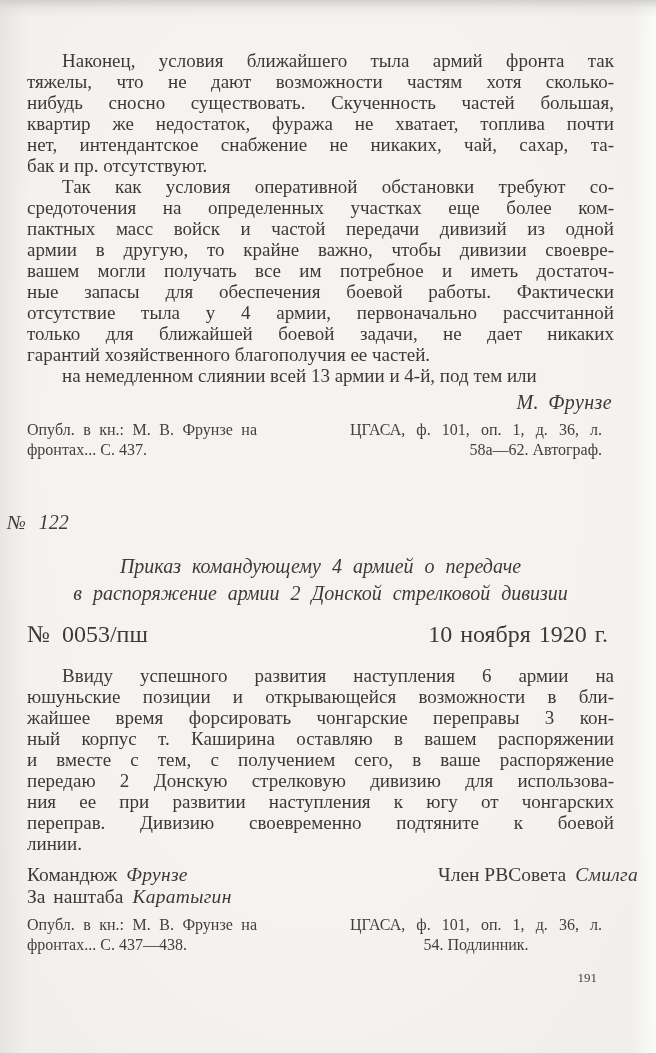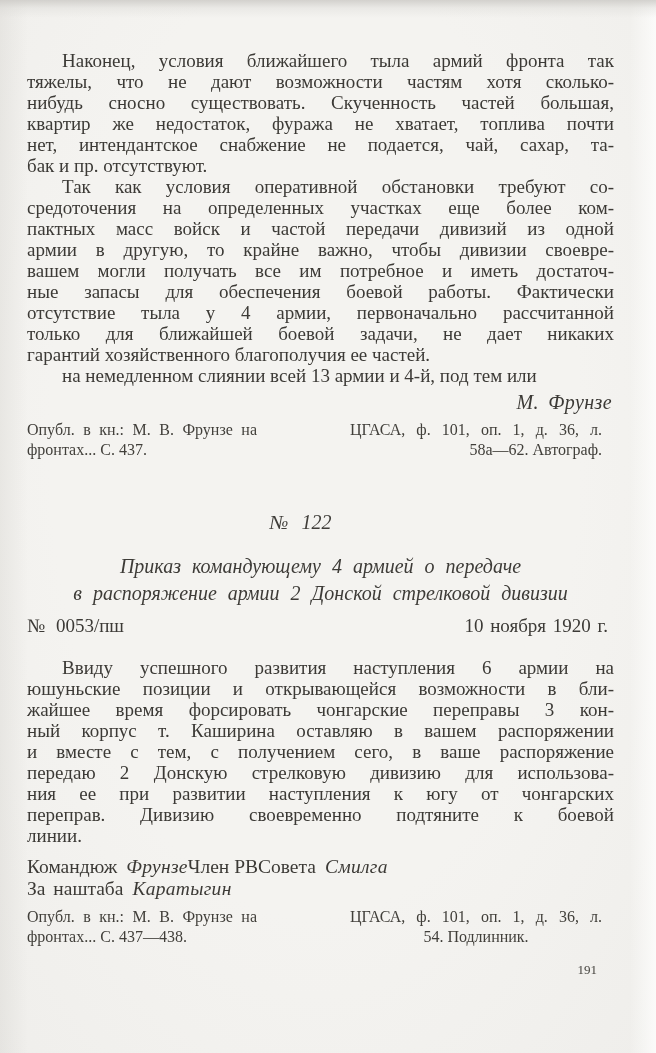--- a/index.html
+++ b/index.html
@@ -52,55 +52,55 @@
   #fn2 { margin-top: 7px; }
   .fn-col-left  { width: 230px; }
   .fn-col-right { width: 252px; margin-right: 12px; }
   .fn-col-left .tl, .fn-col-right .tl { text-align: justify; text-align-last: justify; }
   .fn-col-left .tl:last-child { text-align-last: left; }
   .fn-col-right.last-right .tl:last-child { text-align-last: right; }
   .fn-col-right.last-center .tl:last-child { text-align-last: center; }
 
   #doc-number {
     margin-top: 50px;
-    text-align: center;
     font-style: italic;
     font-size: 20px;
     line-height: 24px;
     word-spacing: 8px;
     position: relative;
     left: -20px;
     color: #403e3a;
   }
   #doc-title {
     margin-top: 19px;
     text-align: center;
     font-style: italic;
     font-size: 20px;
     line-height: 27px;
     word-spacing: 6px;
     color: #3d3b37;
   }
   #doc-meta {
-    margin-top: 8px;
+    margin-top: 16px;
     display: flex;
     justify-content: space-between;
     align-items: baseline;
-    font-size: 19px;
+    font-size: 24px;
     line-height: 22px;
   }
   #doc-meta .ref-number { word-spacing: 6px; }
   #doc-meta .doc-date { padding-right: 6px; word-spacing: 2px; }
 
   #doc-body { margin-top: 20px; }
 
   #sig-row {
     margin-top: 10px;
     margin-right: -24px;
     display: flex;
+    justify-content: space-between;
     align-items: baseline;
     font-size: 19.5px;
     line-height: 22px;
   }
   .sig-name { font-style: italic; margin-left: 9px; letter-spacing: 0.3px; }
   #sig-center {
     text-align: left;
     font-size: 19.5px;
     line-height: 22px;
     word-spacing: 3px;
@@ -119,21 +119,21 @@
 <body>
 
 <div class="page">
   <div class="content">
 
     <div id="para1" class="body-para indent">
         <div class="tl">Наконец, условия ближайшего тыла армий  фронта так</div>
         <div class="tl">тяжелы, что не дают возможности частям хотя сколько-</div>
         <div class="tl">нибудь сносно существовать. Скученность частей большая,</div>
         <div class="tl">квартир же недостаток, фуража не хватает, топлива почти</div>
-        <div class="tl">нет, интендантское снабжение не подается, чай, сахар, та-</div>
+        <div class="tl">нет, интендантское снабжение не никаких, чай, сахар, та-</div>
         <div class="tl">бак и пр. отсутствуют.</div>
       </div>
     <div class="body-para indent">
         <div class="tl">Так как условия оперативной  обстановки требуют со-</div>
         <div class="tl">средоточения на определенных участках еще более ком-</div>
         <div class="tl">пактных масс войск и частой передачи дивизий из одной</div>
         <div class="tl">армии в другую, то крайне важно, чтобы дивизии своевре-</div>
         <div class="tl">вашем могли получать все им потребное и иметь достаточ-</div>
         <div class="tl">ные запасы для обеспечения боевой  работы. Фактически</div>
         <div class="tl">отсутствие тыла у 4 армии, первоначально  рассчитанной</div>

